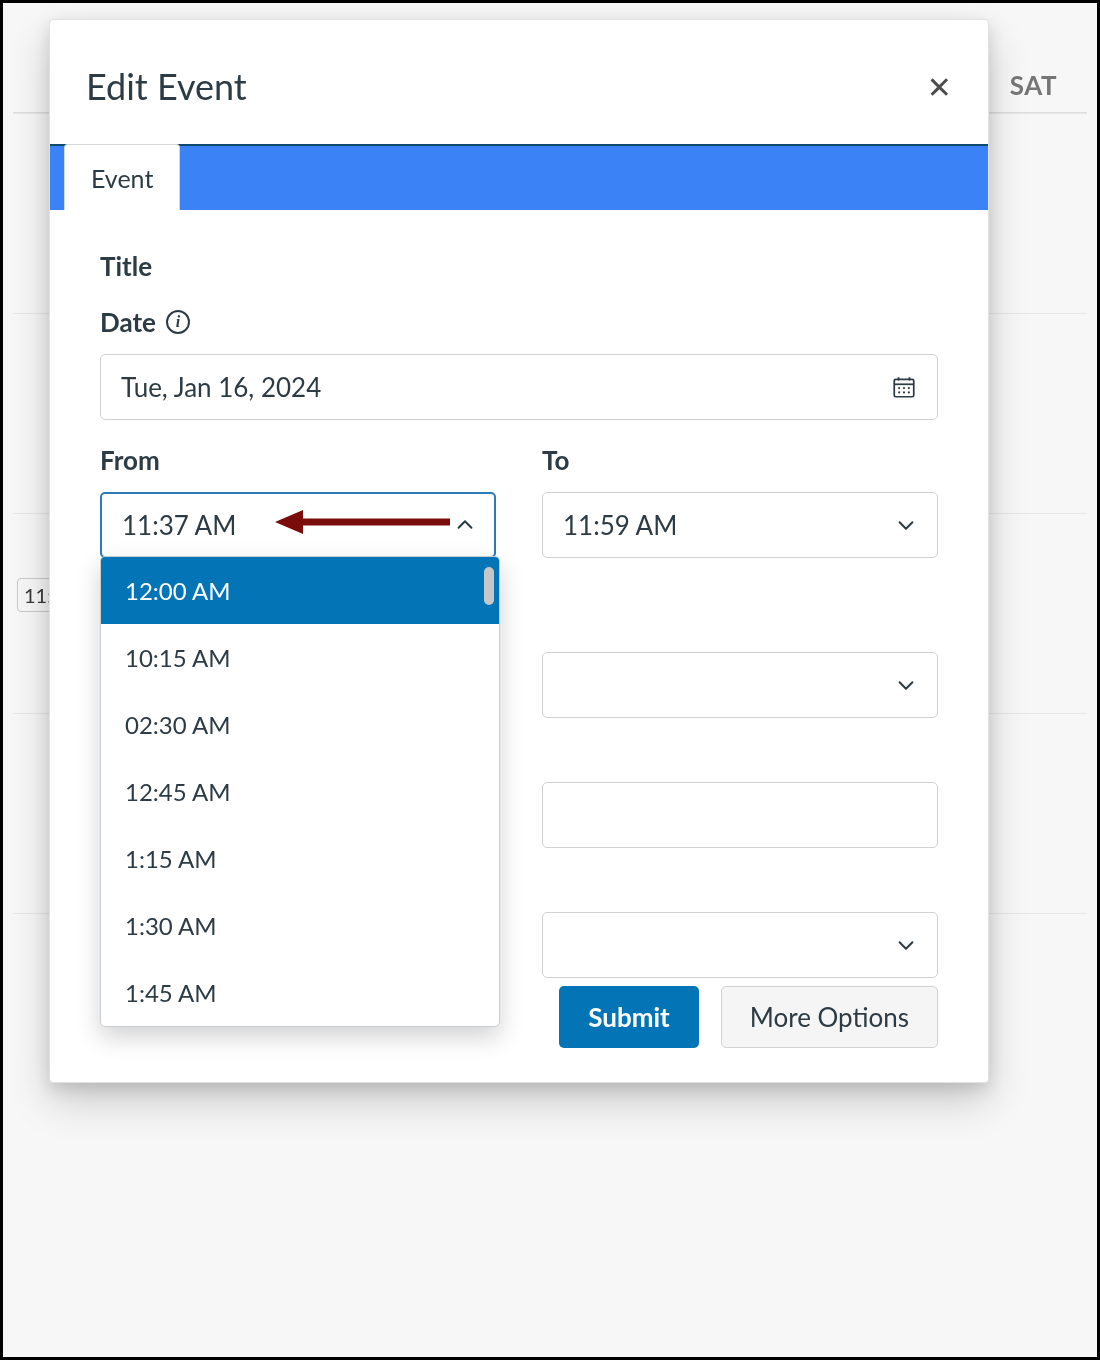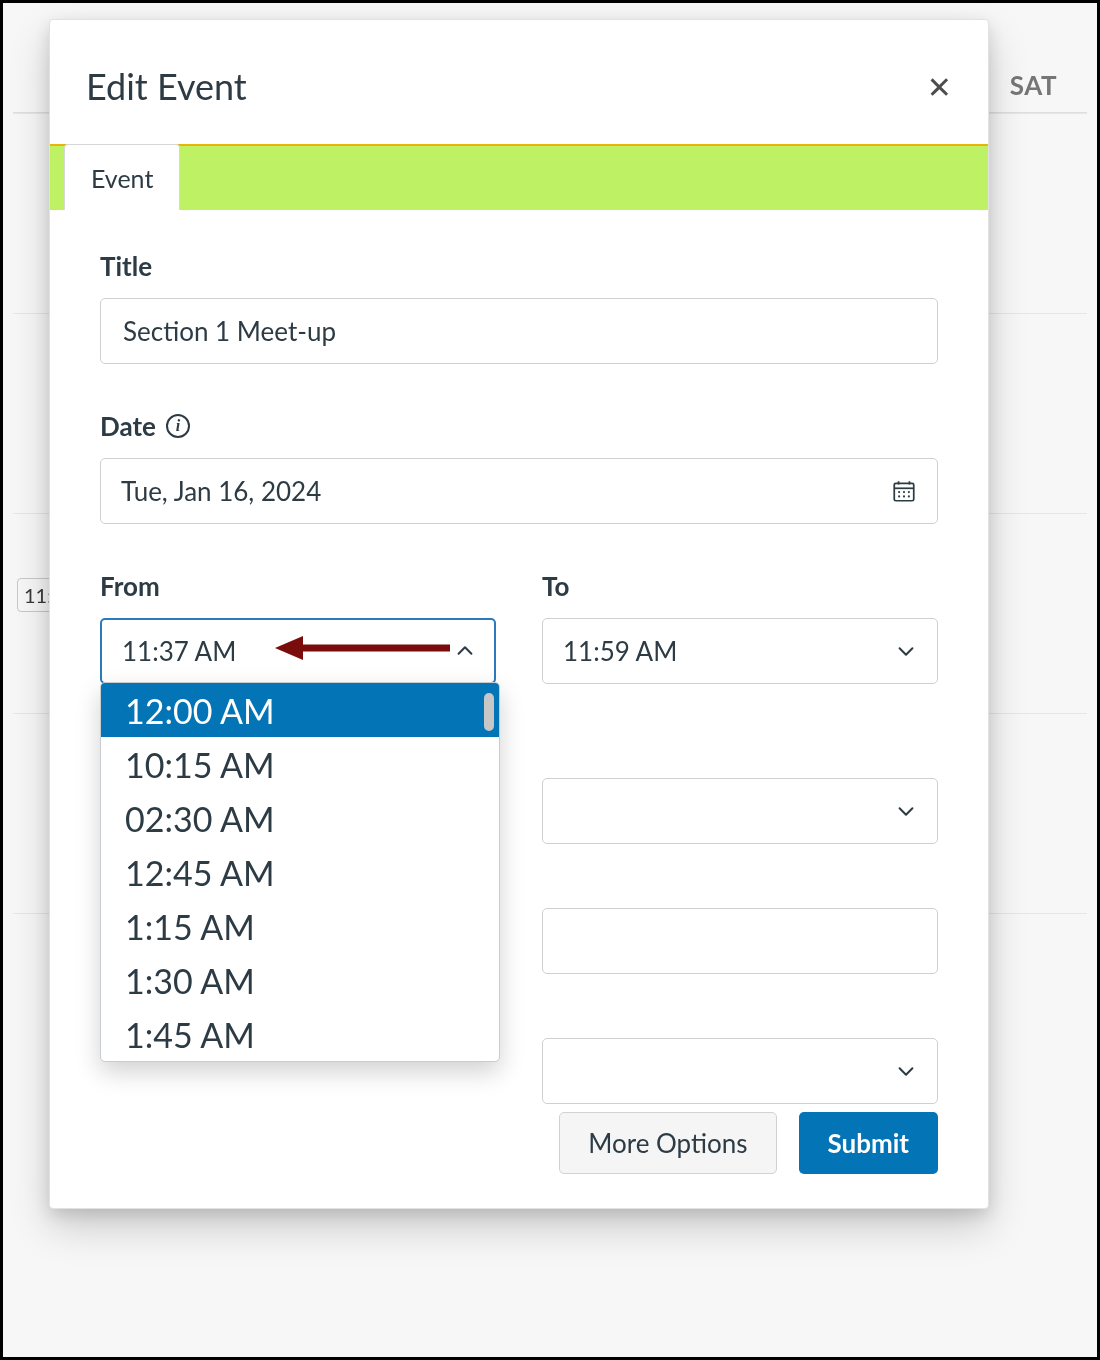--- a/index.html
+++ b/index.html
@@ -85,24 +85,24 @@
     color: #2d3b45;
   }
   .close-btn {
     font-size: 30px;
     color: #4d4d4d;
     cursor: pointer;
     line-height: 1;
   }
   .tab-bar {
     height: 66px;
-    background: #bef264;
+    background: #3b82f6;
     display: flex;
     align-items: stretch;
-    border-top: 2px solid #eab308;
+    border-top: 2px solid #0c4a6e;
     padding-left: 14px;
   }
   .tab {
     background: #ffffff;
     border: 1px solid #d7d7d7;
     border-bottom: none;
     border-top-left-radius: 4px;
     border-top-right-radius: 4px;
     padding: 0 26px;
     display: flex;
@@ -152,21 +152,21 @@
   }
   .text-input input {
     border: none;
     outline: none;
     font-size: 26px;
     color: #2d3b45;
     width: 100%;
     font-family: inherit;
     background: transparent;
   }
-  .field-block { margin-bottom: 46px; }
+  .field-block { margin-bottom: 24px; }
   .two-col {
     display: flex;
     gap: 46px;
   }
   .col { flex: 1; position: relative; }
   .from-box {
     border: 2px solid #2b7abb;
     border-radius: 5px;
     height: 66px;
     padding: 0 18px;
@@ -213,25 +213,25 @@
   .dd-scroll {
     position: absolute;
     top: 10px;
     right: 5px;
     width: 10px;
     height: 38px;
     background: #c7c7c7;
     border-radius: 5px;
   }
   .dd-item {
-    height: 54px;
+    height: 67px;
     display: flex;
     align-items: center;
     padding: 0 24px;
-    font-size: 34px;
+    font-size: 24px;
     color: #2d3b45;
     cursor: pointer;
   }
   .dd-item.selected {
     background: #0374b5;
     color: #ffffff;
   }
   .footer-row {
     display: flex;
     justify-content: flex-end;
@@ -294,23 +294,20 @@
     <div class="tab-bar">
       <div class="tab">
         <span>Event</span>
       </div>
     </div>
 
     <div class="form-area">
 
       <div class="field-block">
         <div class="label">Title</div>
-        <div class="text-input">
-          <input type="text" value="Section 1 Meet-up" style="">
-        </div>
       </div>
 
       <div class="field-block">
         <div class="label">
           <span>Date</span>
           <span class="info-icon">i</span>
         </div>
         <div class="select-like">
           <span>Tue, Jan 16, 2024</span>
           <svg class="cal-icon" viewBox="0 0 24 24">
@@ -401,23 +398,23 @@
           <div class="select-like">
             <span></span>
             <svg class="chev" viewBox="0 0 24 24">
               <polyline points="5,9 12,16 19,9" fill="none" stroke="#2d3b45" stroke-width="2.2" stroke-linecap="round" stroke-linejoin="round"></polyline>
             </svg>
           </div>
         </div>
       </div>
 
       <div class="footer-row">
+        <div class="btn btn-primary">
+          <span>Submit</span>
+        </div>
         <div class="btn btn-secondary">
           <span>More Options</span>
-        </div>
-        <div class="btn btn-primary">
-          <span>Submit</span>
         </div>
       </div>
     </div>
   </div>
 
 </div>
 
 </body></html>

